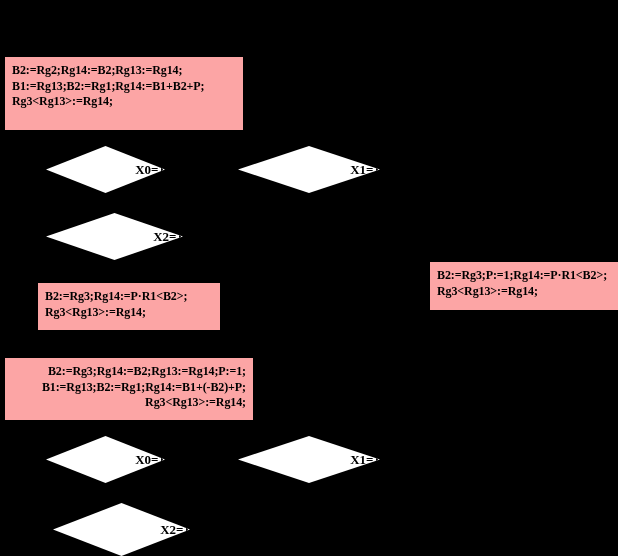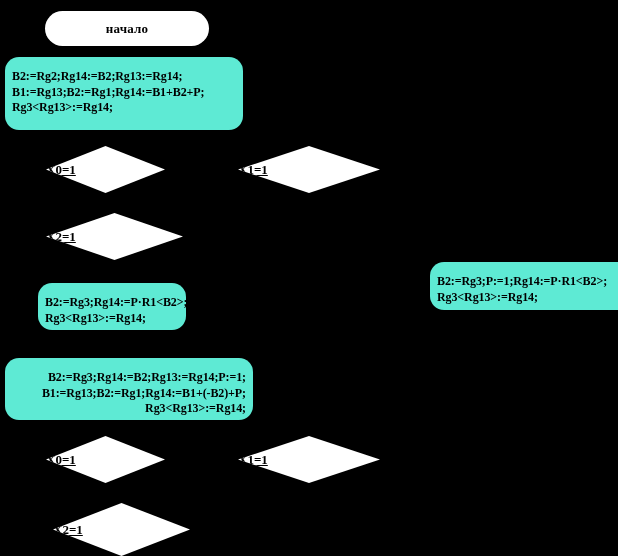--- a/index.html
+++ b/index.html
@@ -30,79 +30,74 @@
   .terminator .lbl {
     color: #000000;
     font-weight: bold;
     font-size: 13px;
     letter-spacing: 0.2px;
     text-align: center;
     line-height: 1;
   }
   
   .process {
-    background: #5eead4;
+    background: #fca5a5;
     display: block;
-    padding: 12px 7px 4px 7px;
-    border-radius: 14px;
+    padding: 6px 7px 4px 7px;
   }
   .process .lines {
     color: #000000;
     font-weight: bold;
     font-size: 12px;
     line-height: 15.5px;
     white-space: pre;
     letter-spacing: -0.1px;
   }
   
   .decision {
     background: #ffffff;
     -webkit-clip-path: polygon(50% 0%, 100% 50%, 50% 100%, 0% 50%);
     clip-path: polygon(50% 0%, 100% 50%, 50% 100%, 0% 50%);
     display: flex;
     align-items: center;
-    justify-content: flex-start;
-    text-decoration: underline;
+    justify-content: flex-end;
   }
   .decision .lbl {
     color: #000000;
     font-weight: bold;
     font-size: 13px;
     line-height: 1;
     text-align: center;
   }
 </style>
 </head>
 <body>
 
 <div id="canvas">
 
-  <div class="shape terminator" style="left:45px; top:11px; width:164px; height:35px;">
-    <span class="lbl">начало</span>
-  </div>
 
   <div class="shape process" style="left:5px; top:57px; width:238px; height:73px;">
     <div class="lines">B2:=Rg2;Rg14:=B2;Rg13:=Rg14;
 B1:=Rg13;B2:=Rg1;Rg14:=B1+B2+P;
 Rg3&lt;Rg13&gt;:=Rg14;</div>
   </div>
 
   <div class="shape decision" style="left:46px; top:146px; width:119px; height:47px;">
     <span class="lbl">X0=1</span>
   </div>
 
   <div class="shape decision" style="left:238px; top:146px; width:142px; height:47px;">
     <span class="lbl">X1=1</span>
   </div>
 
   <div class="shape decision" style="left:46px; top:213px; width:137px; height:47px;">
     <span class="lbl">X2=1</span>
   </div>
 
-  <div class="shape process" style="left:38px; top:283px; width:148px; height:47px;">
+  <div class="shape process" style="left:38px; top:283px; width:182px; height:47px;">
     <div class="lines">B2:=Rg3;Rg14:=P·R1&lt;B2&gt;;
 Rg3&lt;Rg13&gt;:=Rg14;</div>
   </div>
 
   <div class="shape process" style="left:410px; top:262px; width:208px; height:48px;margin-left:20px;">
     <div class="lines">B2:=Rg3;P:=1;Rg14:=P·R1&lt;B2&gt;;
 Rg3&lt;Rg13&gt;:=Rg14;</div>
   </div>
 
   <div class="shape process" style="left:5px; top:358px; width:248px; height:62px;text-align:right;">

